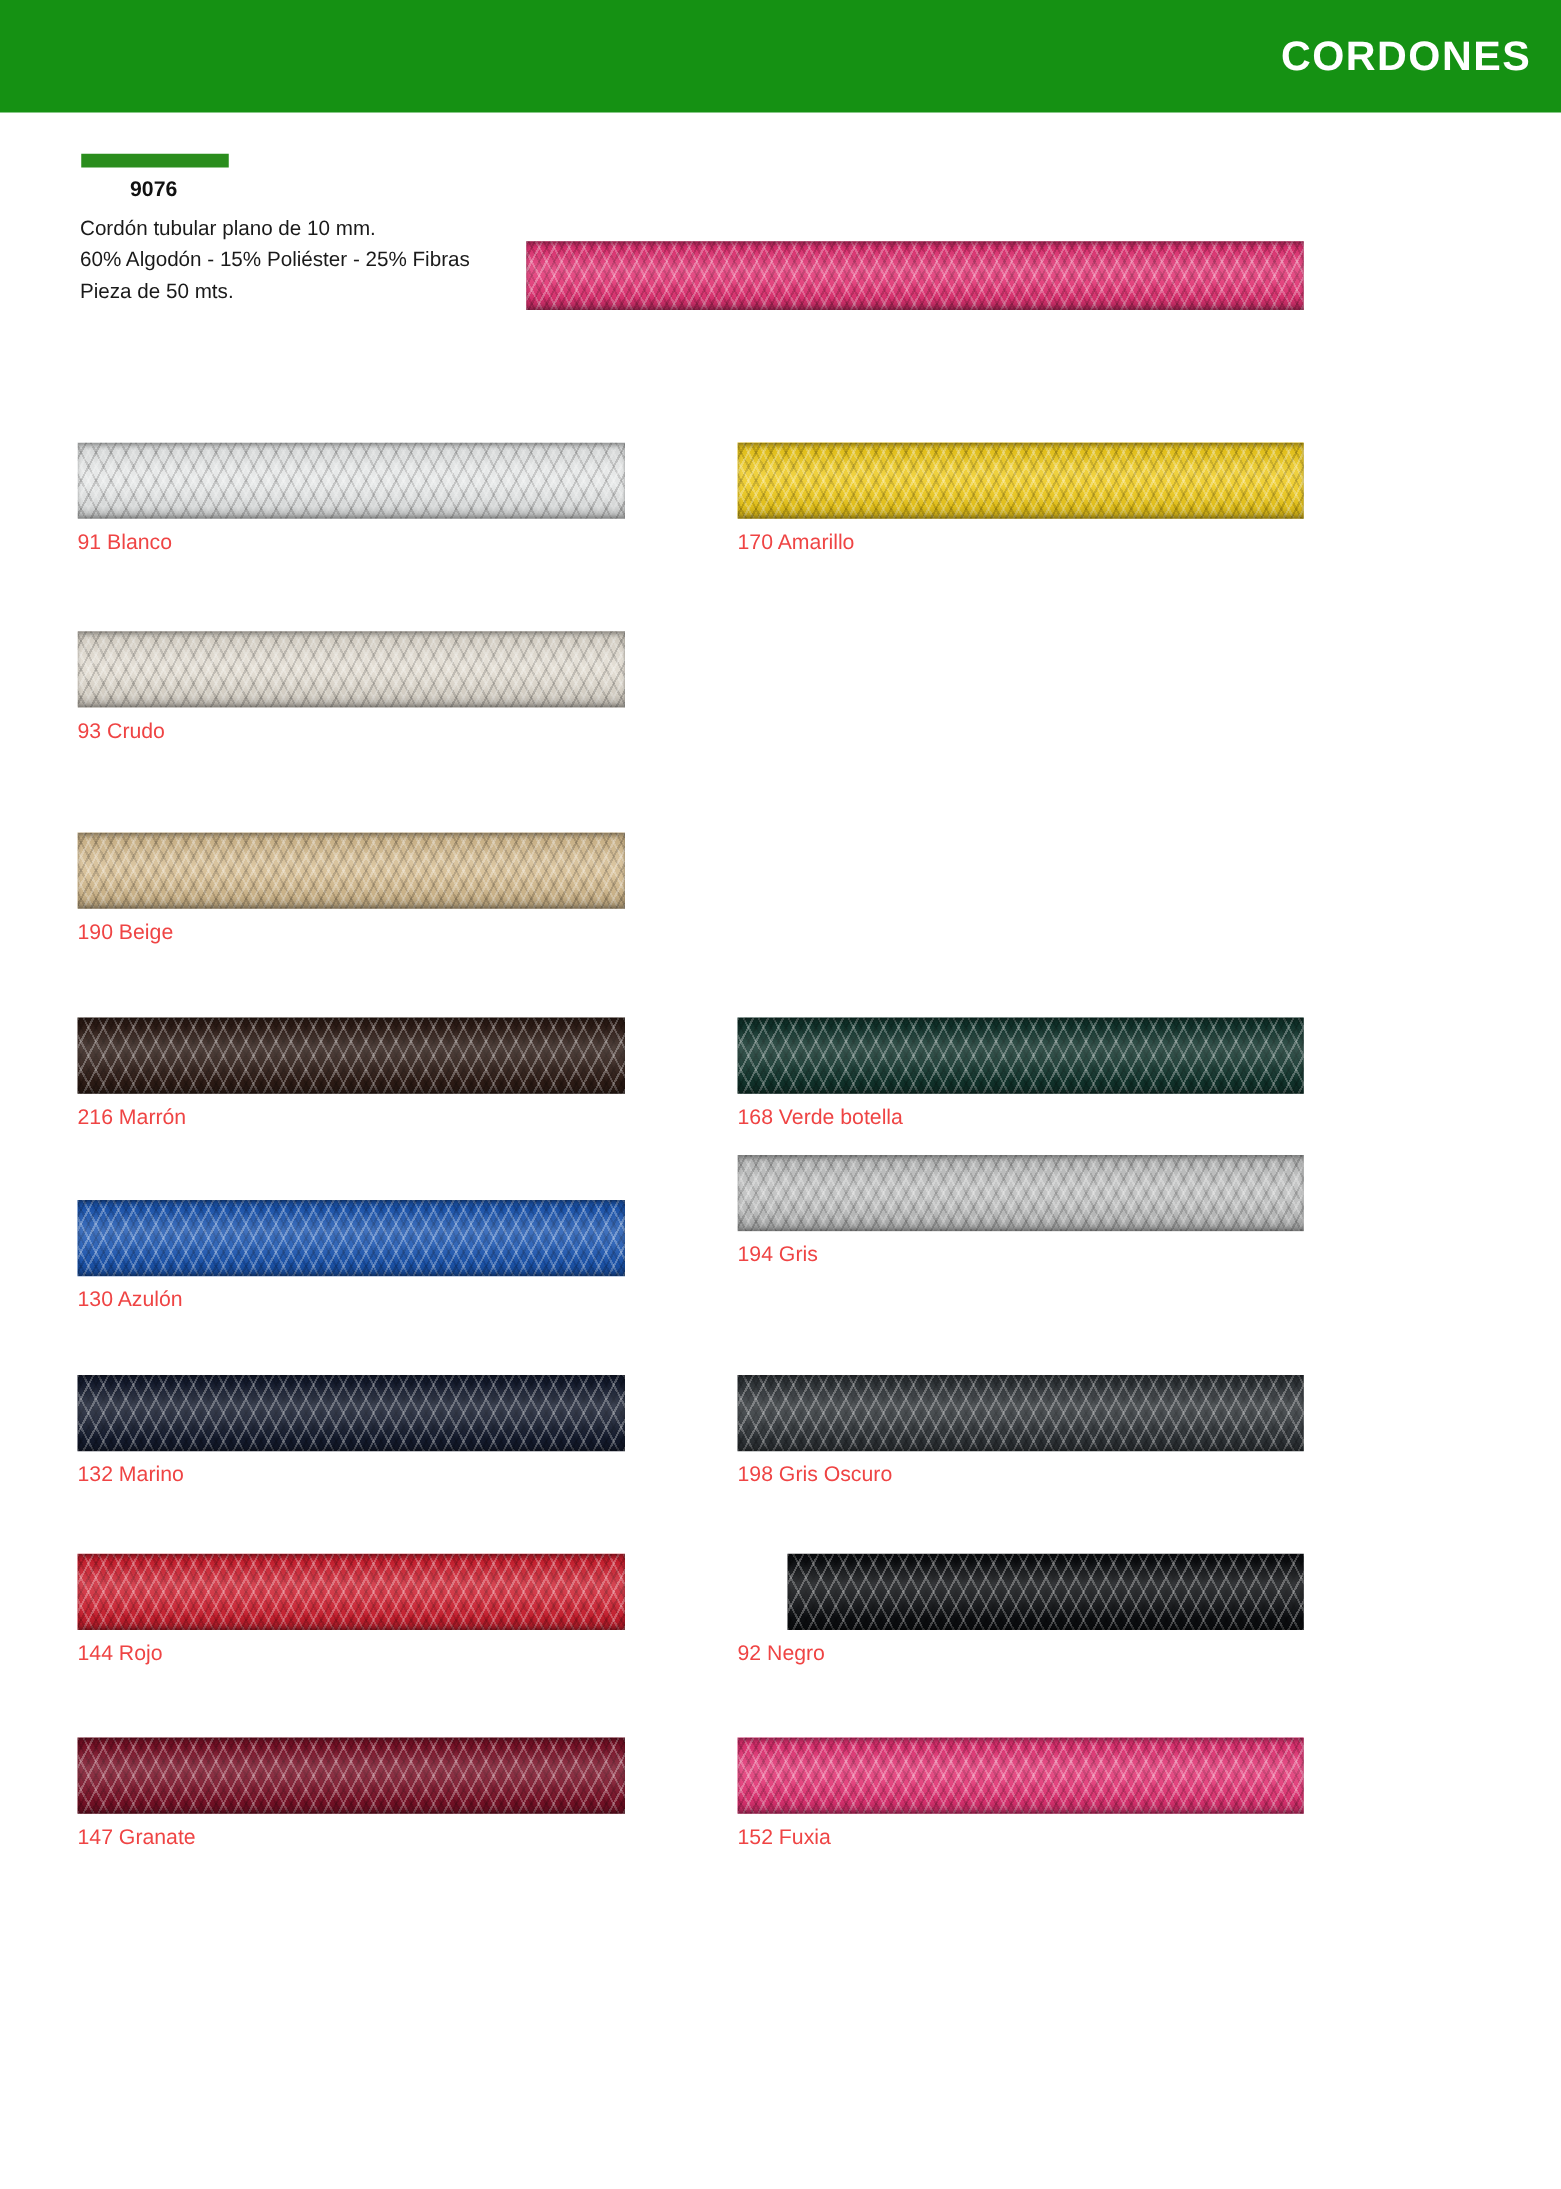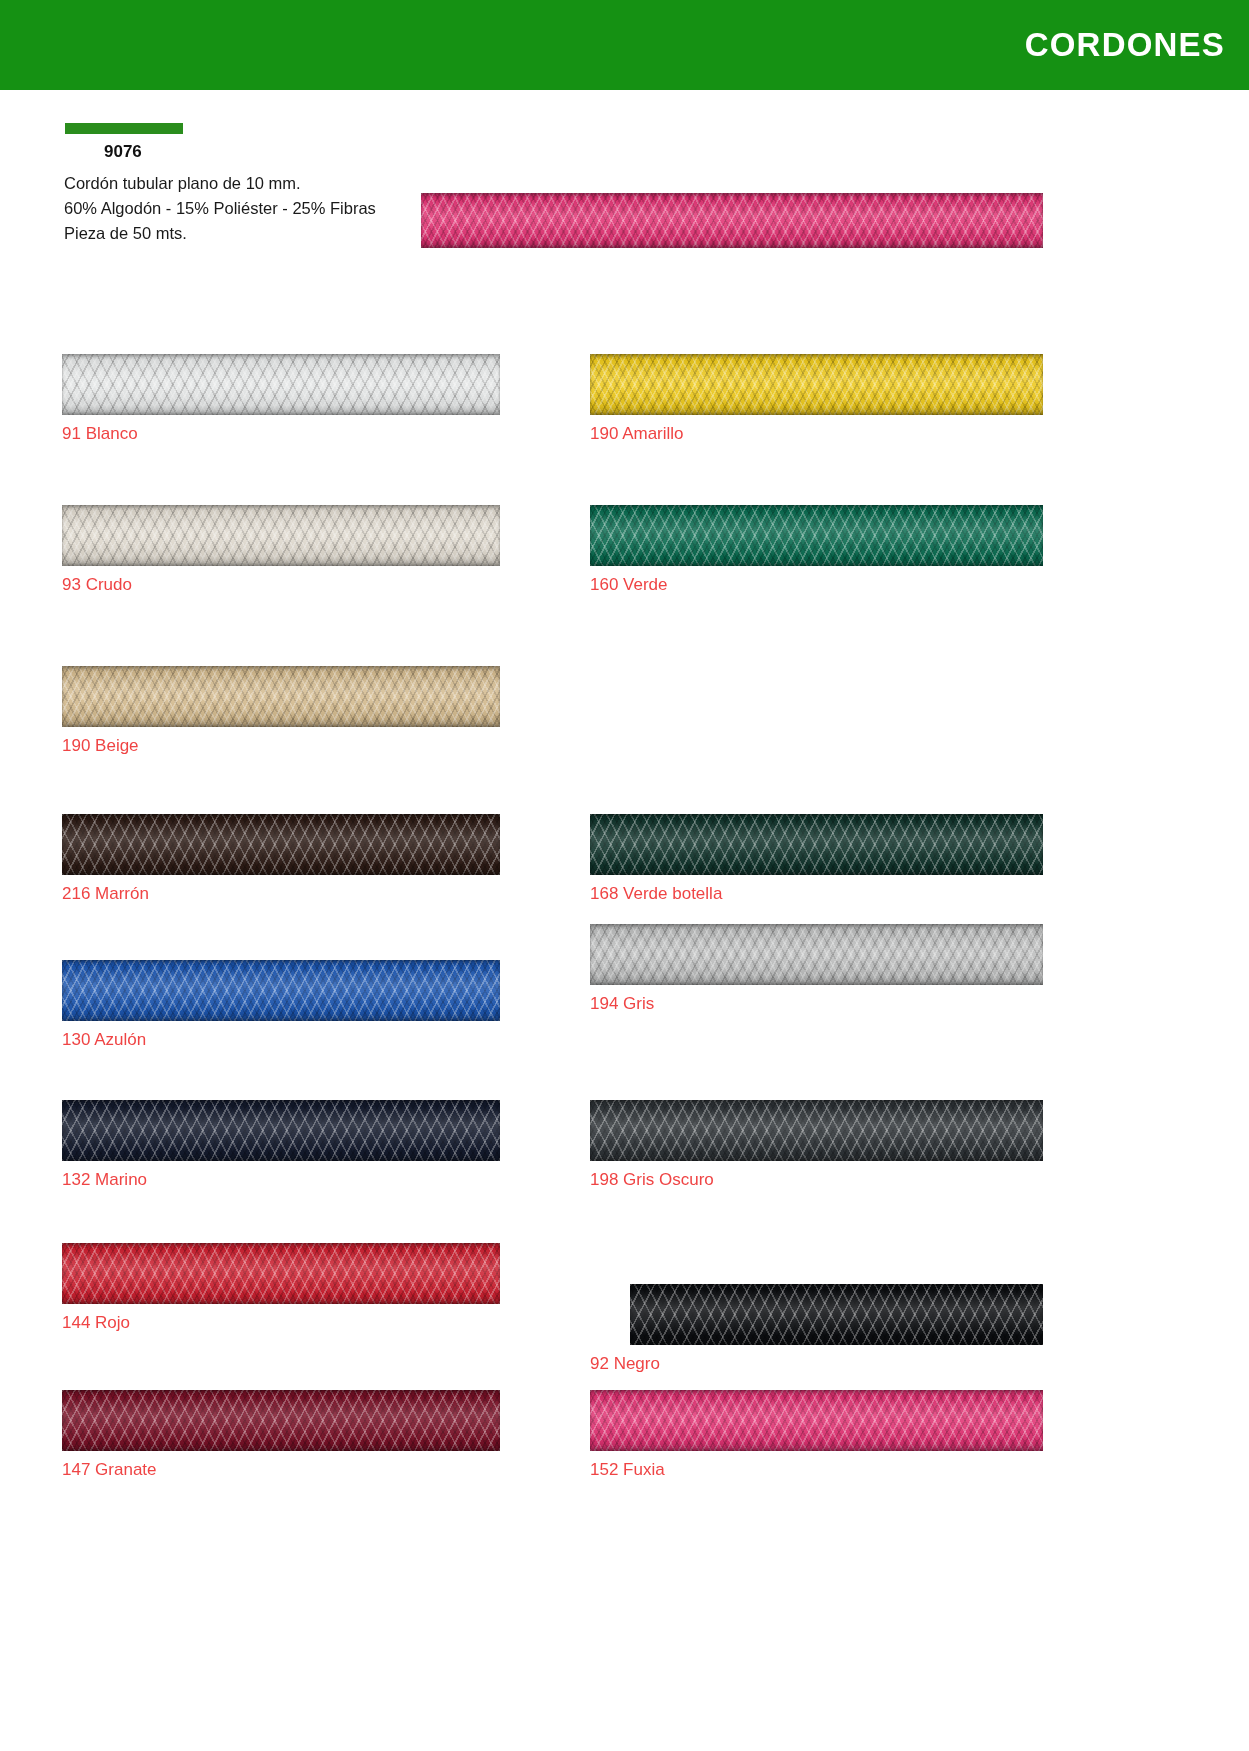--- a/index.html
+++ b/index.html
@@ -171,29 +171,21 @@
           <div class="edge"></div>
         </div>
         <div class="swatch-label">147 Granate</div>
       </div>
       <div class="swatch-cell col-right" style="top: 354px;">
         <div class="cord" style="background: rgb(236, 200, 28);">
           <div class="weave"></div>
           <div class="shade"></div>
           <div class="edge"></div>
         </div>
-        <div class="swatch-label">190 Amarillo</div>
-      </div>
-      <div class="swatch-cell col-right" style="top: 505px;">
-        <div class="cord" style="background: rgb(10, 107, 80);">
-          <div class="weave"></div>
-          <div class="shade"></div>
-          <div class="edge"></div>
-        </div>
-        <div class="swatch-label">160 Verde</div>
+        <div class="swatch-label">170 Amarillo</div>
       </div>
       <div class="swatch-cell col-right" style="top: 814px;">
         <div class="cord" style="background: rgb(17, 52, 44);">
           <div class="weave"></div>
           <div class="shade"></div>
           <div class="edge"></div>
         </div>
         <div class="swatch-label">168 Verde botella</div>
       </div>
       <div class="swatch-cell col-right" style="top: 924px;">
@@ -205,21 +197,21 @@
         <div class="swatch-label">194 Gris</div>
       </div>
       <div class="swatch-cell col-right" style="top: 1100px;">
         <div class="cord" style="background: rgb(47, 52, 56);">
           <div class="weave"></div>
           <div class="shade"></div>
           <div class="edge"></div>
         </div>
         <div class="swatch-label">198 Gris Oscuro</div>
       </div>
-      <div class="swatch-cell col-right" style="top: 1284px; padding-left: 40px;">
+      <div class="swatch-cell col-right" style="top: 1243px; padding-left: 40px;">
         <div class="cord" style="background: rgb(13, 15, 18);">
           <div class="weave"></div>
           <div class="shade"></div>
           <div class="edge"></div>
         </div>
         <div class="swatch-label">92 Negro</div>
       </div>
       <div class="swatch-cell col-right" style="top: 1390px;">
         <div class="cord" style="background: rgb(224, 50, 114);">
           <div class="weave"></div>

